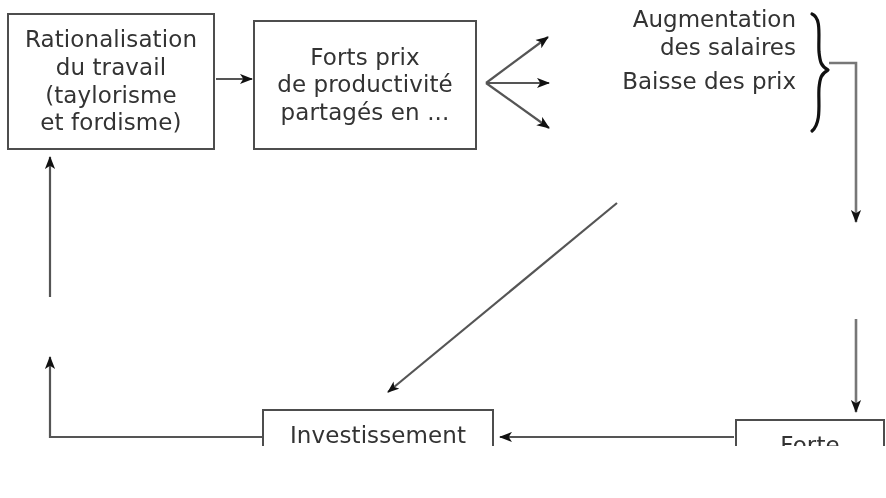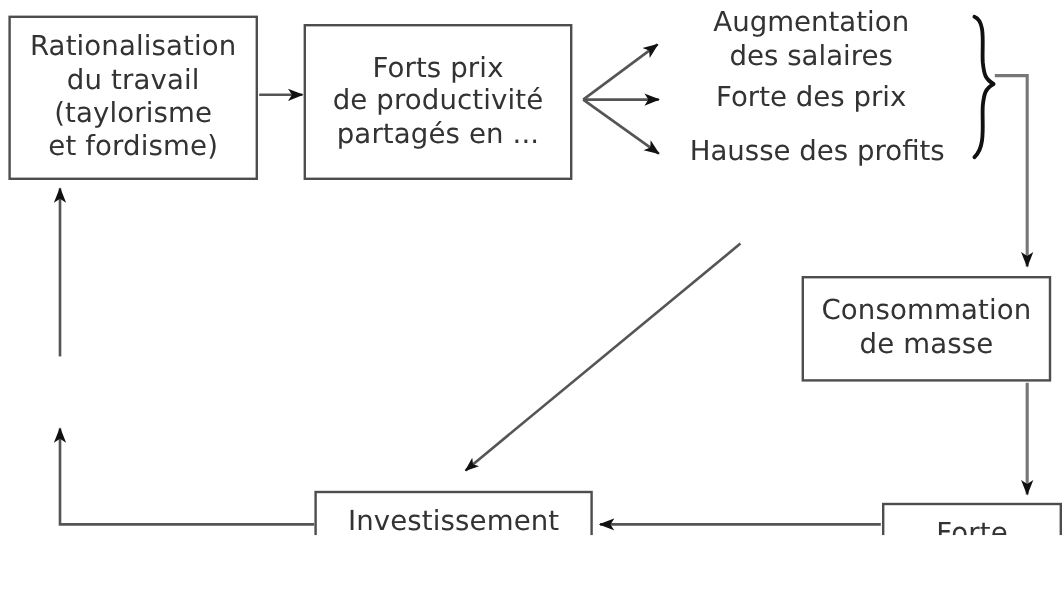--- a/index.html
+++ b/index.html
@@ -39,21 +39,21 @@
     line-height: 1.20;
     white-space: pre-line;
     letter-spacing: 0.1px;
   }
   .freetext {
     position: absolute;
     color: #333333;
     font-size: 23px;
     line-height: 1.20;
     white-space: pre-line;
-    text-align: center;
+    text-align: right;
   }
   #node-rationalisation { left: 7px;   top: 13px;  width: 208px; height: 137px; }
   #node-gains          { left: 253px; top: 20px;  width: 224px; height: 130px; }
   #node-consommation   { left: 668px; top: 230px; width: 208px; height: 88px;  }
   #node-production     { left: 16px;  top: 297px; width: 296px; height: 53px;  }
   #node-investissement { left: 262px; top: 409px; width: 232px; height: 54px;  }
   #node-demande        { left: 735px; top: 419px; width: 150px; height: 82px;  }
 
   #text-augmentation { left: 556px; top: 6px;  width: 240px; }
   #text-baisse       { left: 556px; top: 68px; width: 240px; }
@@ -101,29 +101,26 @@
 
   <div class="node" id="node-rationalisation">Rationalisation
 du travail
 (taylorisme
 et fordisme)</div>
 
   <div class="node" id="node-gains">Forts prix
 de productivité
 partagés en ...</div>
 
-  <div class="node" id="node-consommation">Consommation
-de masse</div>
 
 
   <div class="node" id="node-investissement">Investissement</div>
 
   <div class="node" id="node-demande">Forte
 demande</div>
 
   <div class="freetext" id="text-augmentation">Augmentation
 des salaires</div>
 
-  <div class="freetext" id="text-baisse">Forte des prix</div>
+  <div class="freetext" id="text-baisse">Baisse des prix</div>
 
-  <div class="freetext" id="text-hausse">Hausse des profits</div>
 
 </div>
 
 </body></html>

